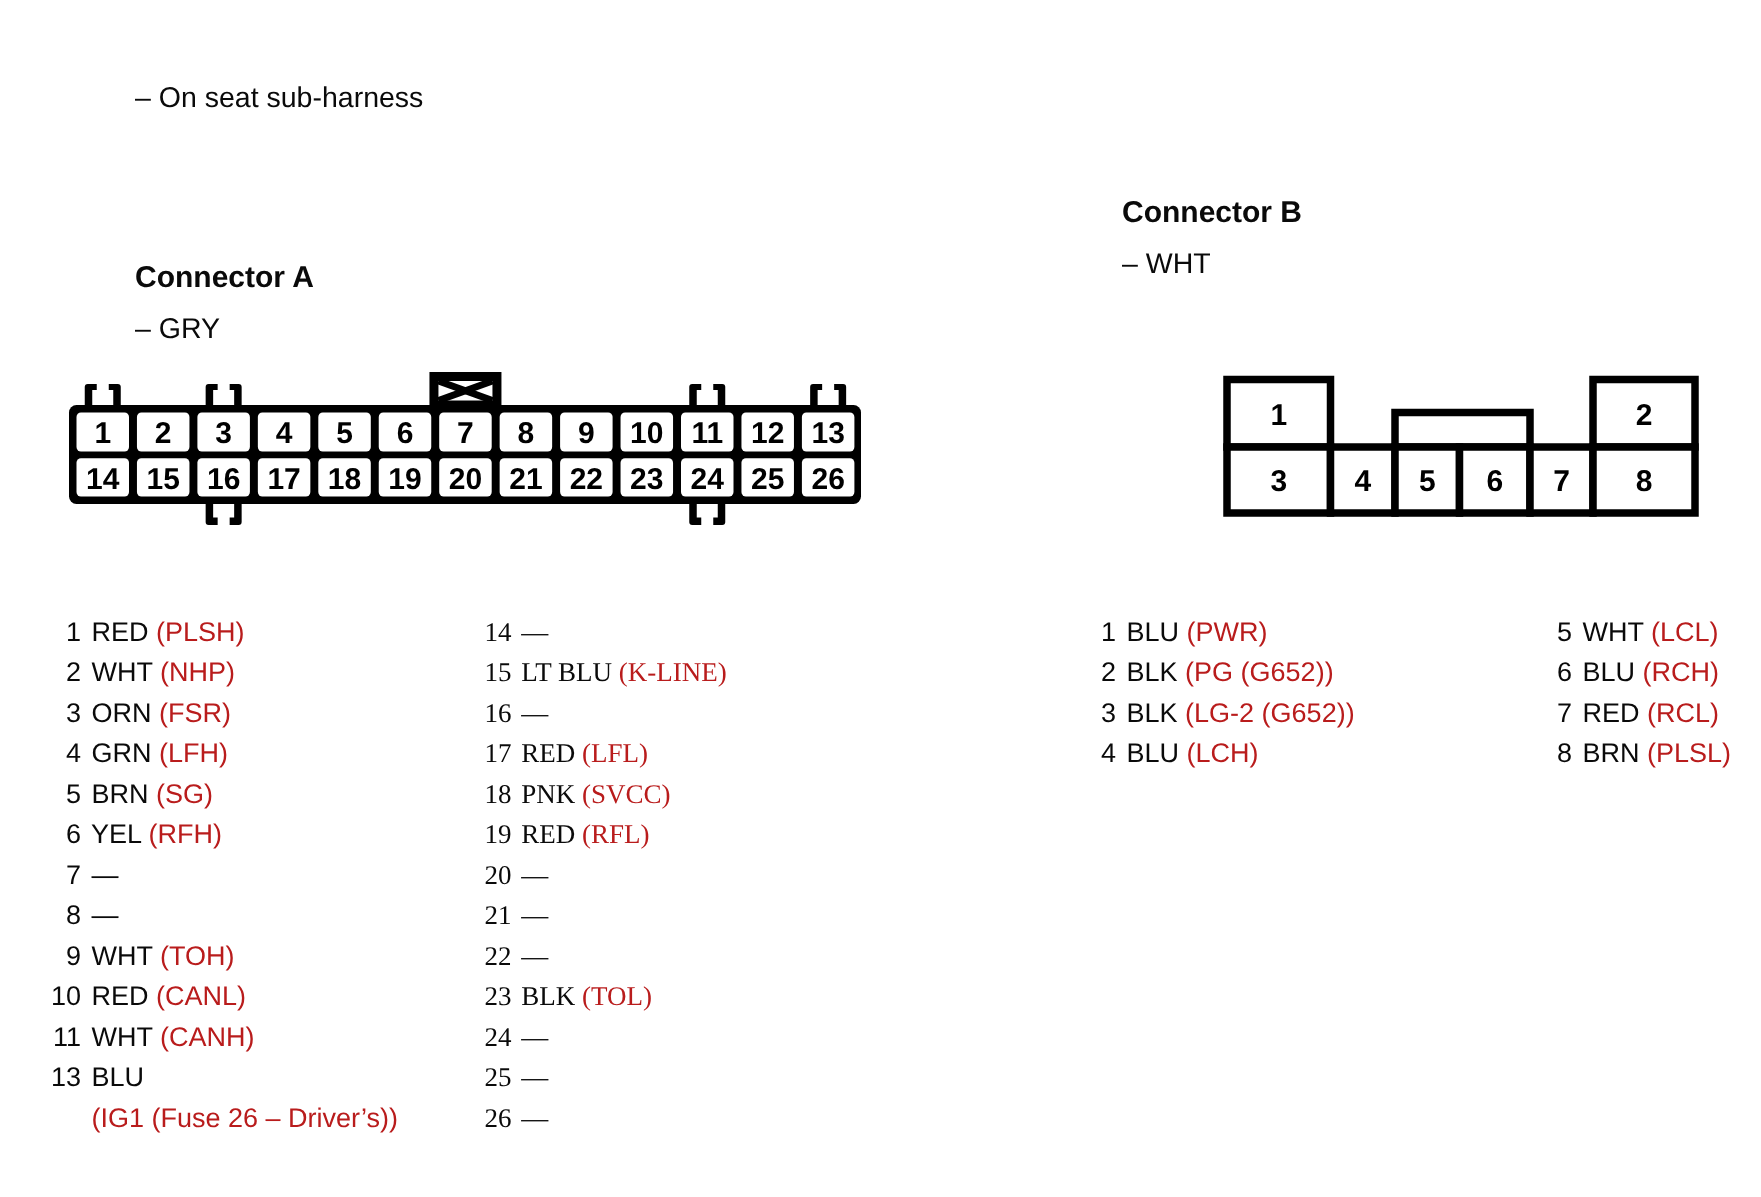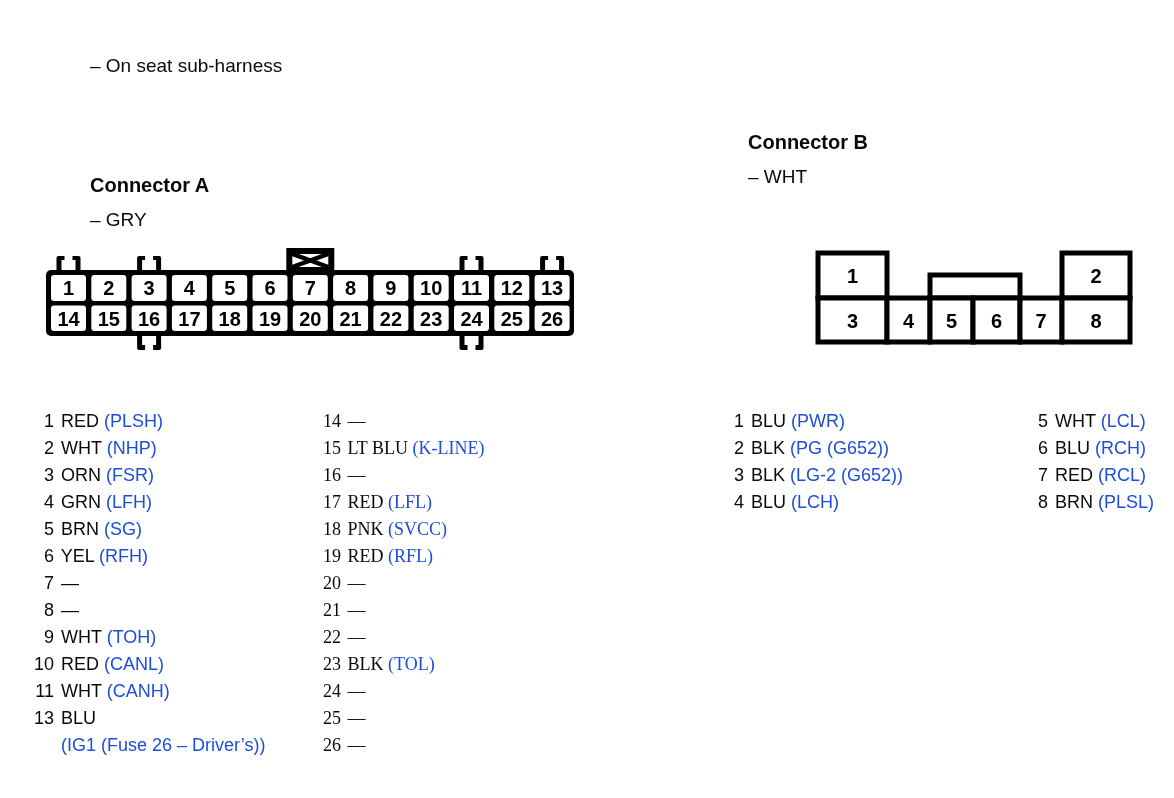--- a/index.html
+++ b/index.html
@@ -38,21 +38,21 @@
   .pin-row{
     height:27px;line-height:27px;
     font-size:18px;white-space:nowrap;
   }
   .pin-row.two-line{height:54px;}
   .pnum{
     display:inline-block;width:26px;text-align:right;
     margin-right:2px;
   }
   .ptext{display:inline-block;vertical-align:top;}
-  .psig{color:#1d4ed8;}
+  .psig{color:#b91c1c;}
   .colA1{left:28px;}
   .colA2{left:315px;font-family:Liberation Serif, serif;}
   .colB1{left:718px;}
   .colB2{left:1022px;}
   svg text{
     font-family:"Liberation Sans", sans-serif;
     font-weight:bold;font-size:20px;
     fill:#000000;
   }
 </style>

